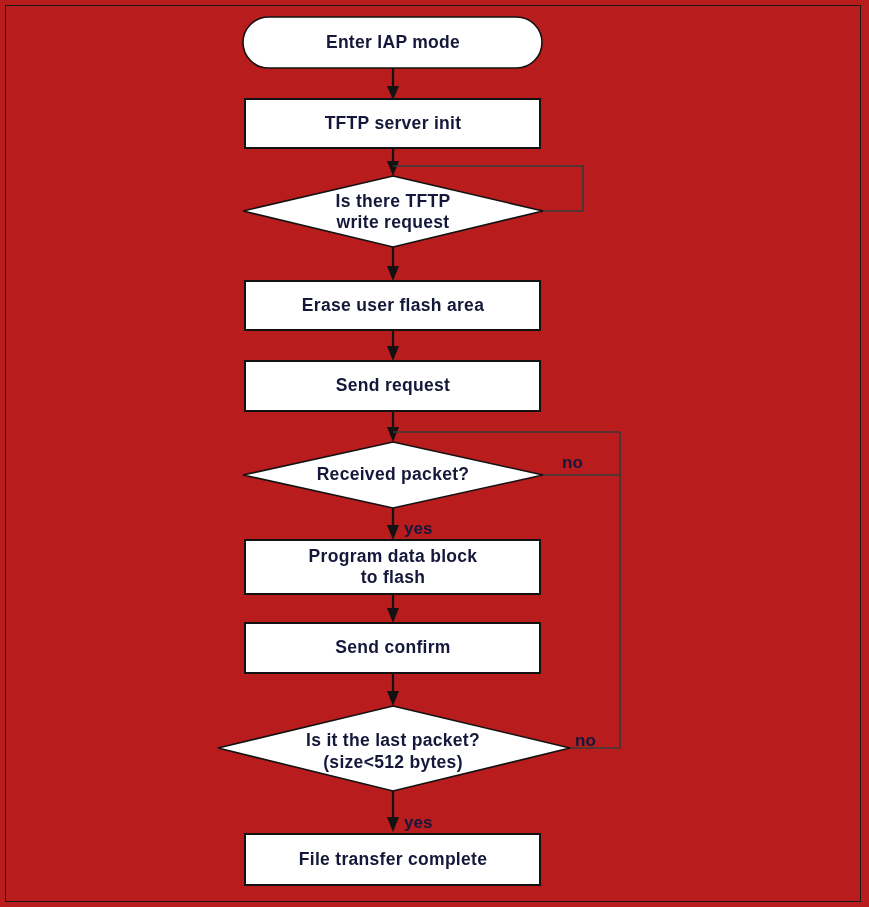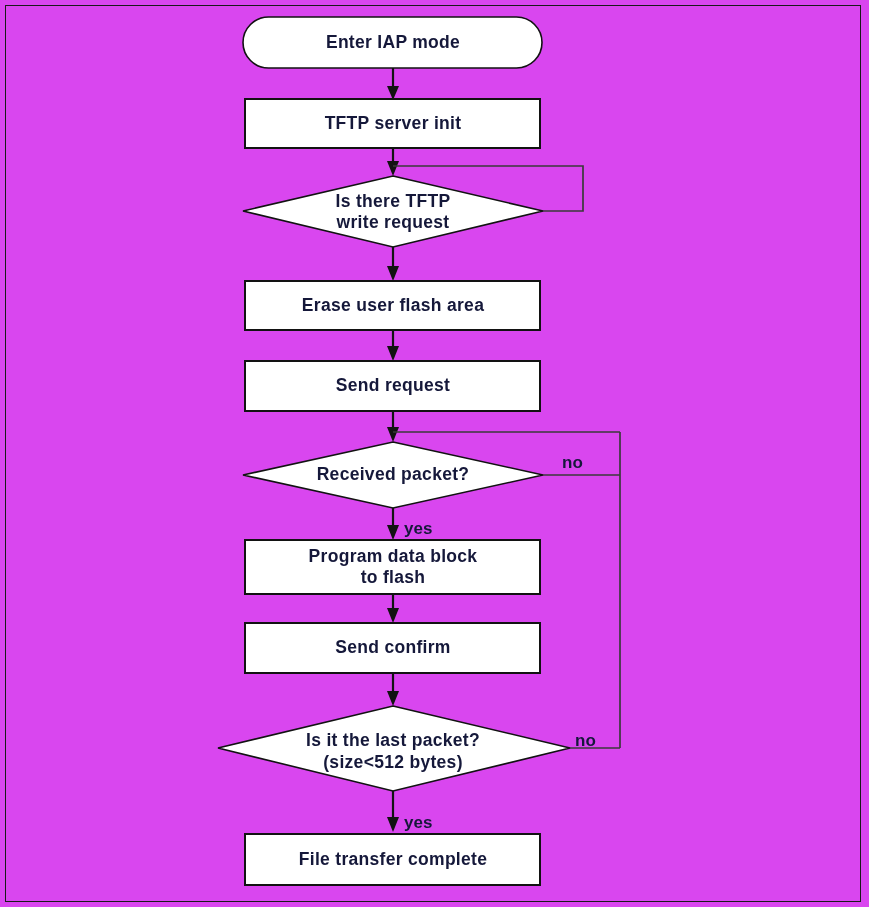--- a/index.html
+++ b/index.html
@@ -4,21 +4,21 @@
 <style>
   html, body {
     margin: 0;
     padding: 0;
     background: #ffffff;
   }
   #page {
     position: relative;
     width: 869px;
     height: 907px;
-    background: #d946ef;
+    background: #b91c1c;
     font-family: "Liberation Sans", sans-serif;
     overflow: hidden;
   }
   #frame {
     position: absolute;
     left: 5px;
     top: 5px;
     width: 856px;
     height: 897px;
     border: 1px solid #1a1a1a;

